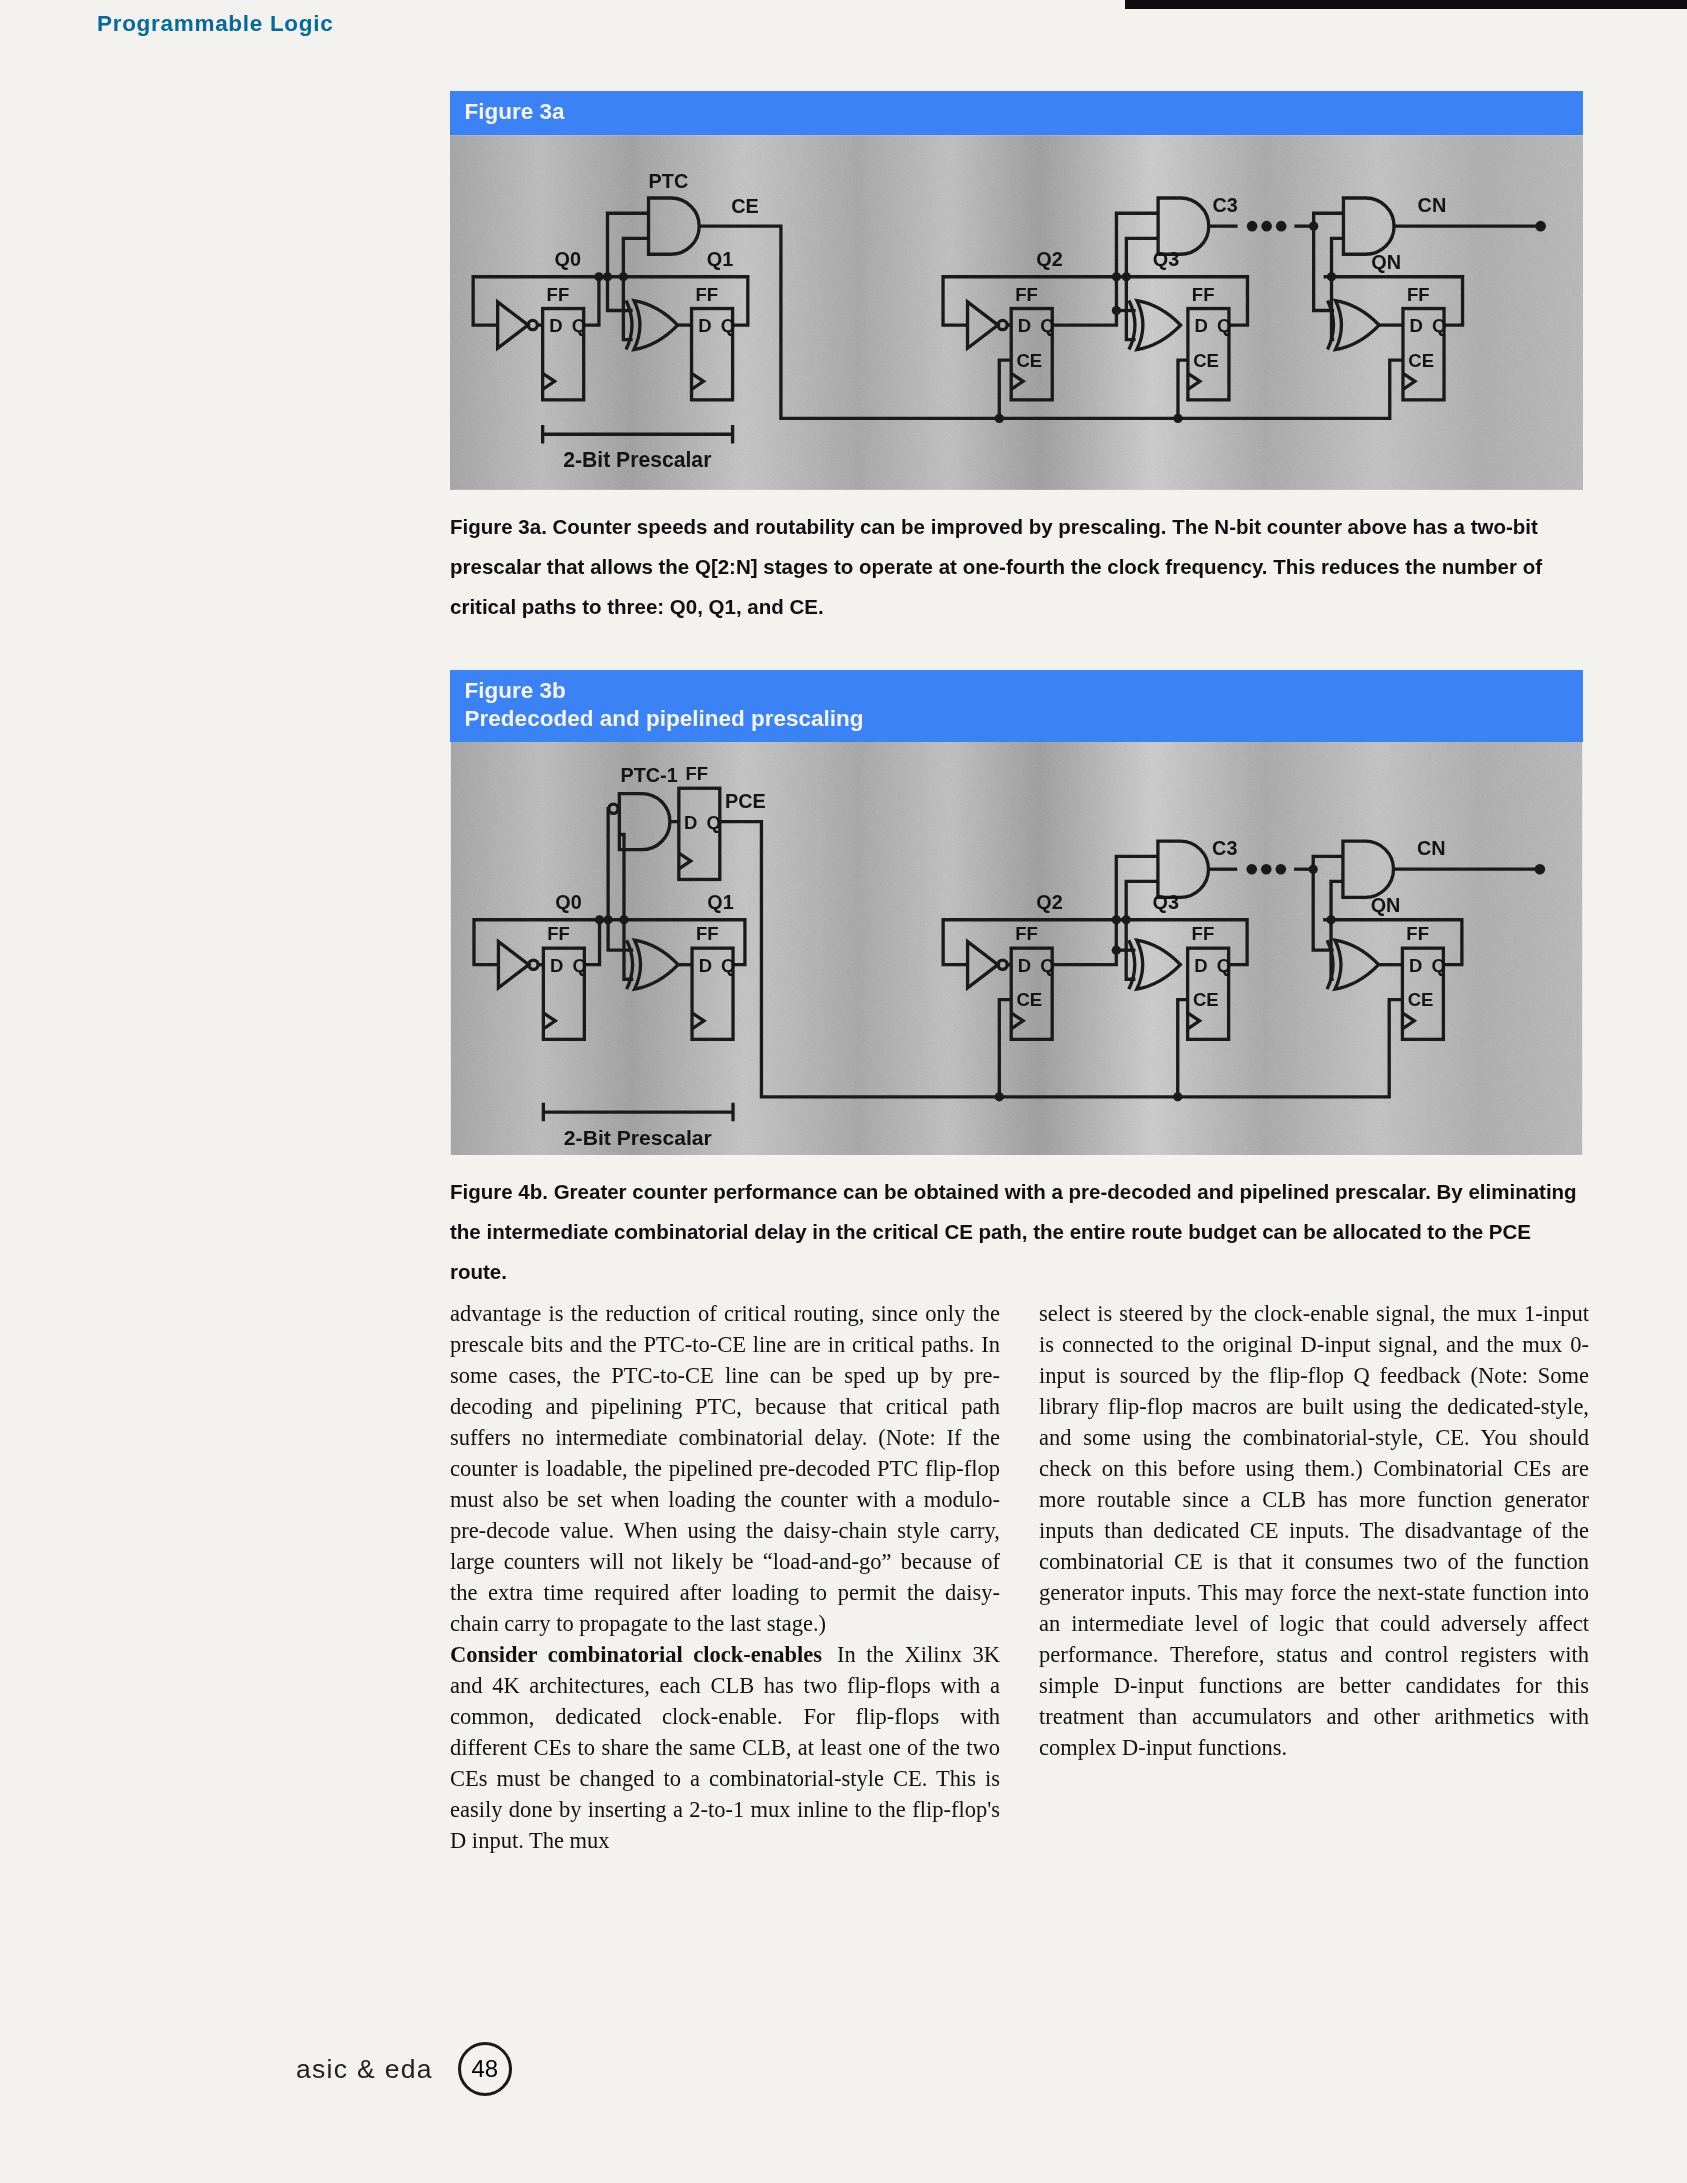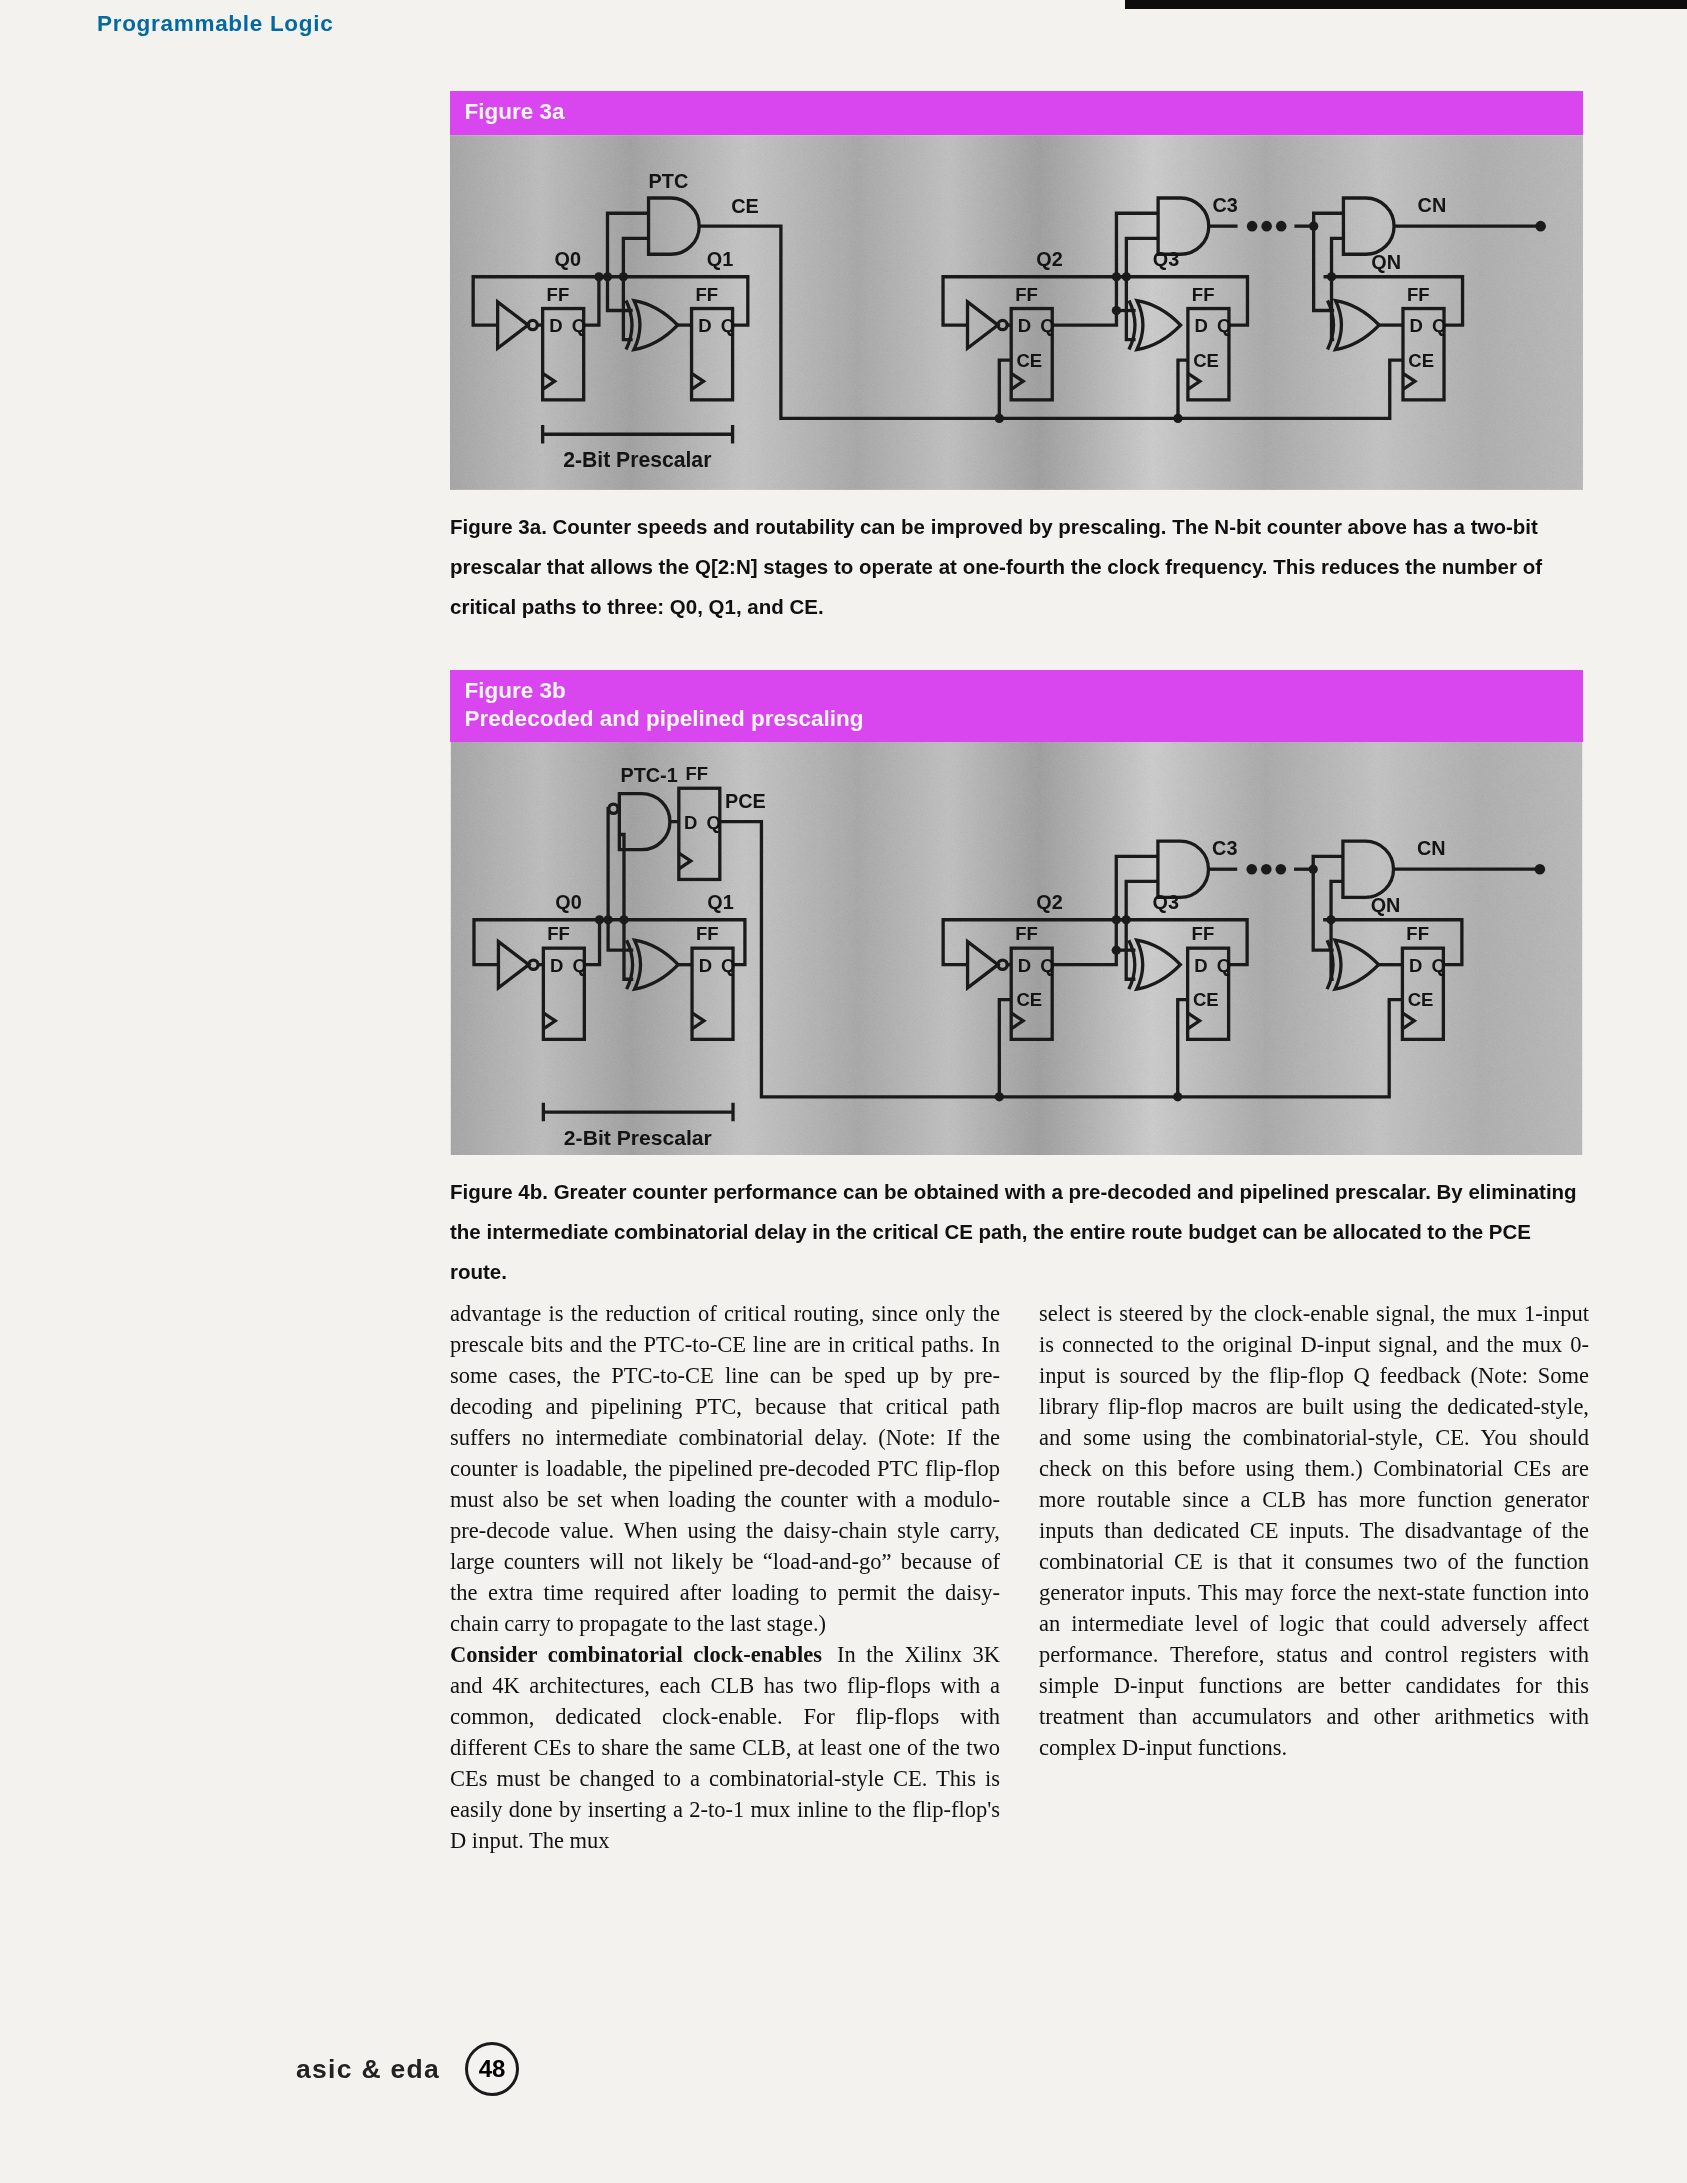--- a/index.html
+++ b/index.html
@@ -2,36 +2,36 @@
 <html style="font-size:10.6px"><head>
 <meta charset="utf-8">
 <style>
   html,body{margin:0;padding:0;}
   body{width:1687px;height:2183px;position:relative;background:#f3f2ef;font-family:"Liberation Sans",sans-serif;color:#161616;}
   .scan-strip{position:absolute;left:1125px;top:0;width:562px;height:8.6px;background:#0d0d0d;}
   .page-header{position:absolute;left:97px;top:10.6px;font-size:22.5px;font-weight:bold;letter-spacing:0.7px;color:#0369a1;}
   .figure{position:absolute;width:1133px;}
   .fig-a{left:450px;top:91px;}
   .fig-b{left:450px;top:670px;}
-  .figbar{background:#d946ef;color:#f4f4f4;padding:6.6px 14.6px 9.3px 14.6px;}
+  .figbar{background:#3b82f6;color:#f4f4f4;padding:6.6px 14.6px 9.3px 14.6px;}
   .figbar .t1,.figbar .t2{font-size:22.5px;font-weight:bold;line-height:28px;}
   .figsvg{display:block;}
   .figcap{margin-top:17px;font-size:20.5px;font-weight:bold;line-height:40px;color:#101010;}
   .wire{stroke:#1a1a1a;stroke-width:5;fill:none;}
   .sym{stroke:#1a1a1a;stroke-width:5;fill:none;}
   .dot{fill:#1a1a1a;stroke:none;}
   .figsvg text{font-family:"Liberation Sans",sans-serif;font-weight:bold;fill:#141414;}
   .lbl{font-size:30px;}
   .pin{font-size:28px;}
   .bracket-lbl{font-size:32px;}
   .body-text{position:absolute;left:450px;top:1298px;width:1139px;display:flex;gap:39px;}
   .col{width:552px;font-family:"Liberation Serif",serif;font-size:22.5px;line-height:31px;text-align:justify;color:#121212;}
   .col p{margin:0;}
   .runin{font-family:"Liberation Serif",serif;font-weight:bold;margin-right:15px;}
-  .footer{position:absolute;left:296px;top:2042px;display:flex;align-items:center;gap:25px;font-weight:bold;}
+  .footer{position:absolute;left:296px;top:2042px;display:flex;align-items:center;gap:25px;}
   .mag-name{font-size:26.5px;letter-spacing:1.3px;color:#222;}
   .page-circle{width:48px;height:48px;border:3.3px solid #1a1a1a;border-radius:50%;display:flex;align-items:center;justify-content:center;font-size:24px;color:#000000;}
 </style>
 </head>
 <body>
 
 <div class="scan-strip"></div>
 
 <div class="page-header">Programmable Logic</div>
 

